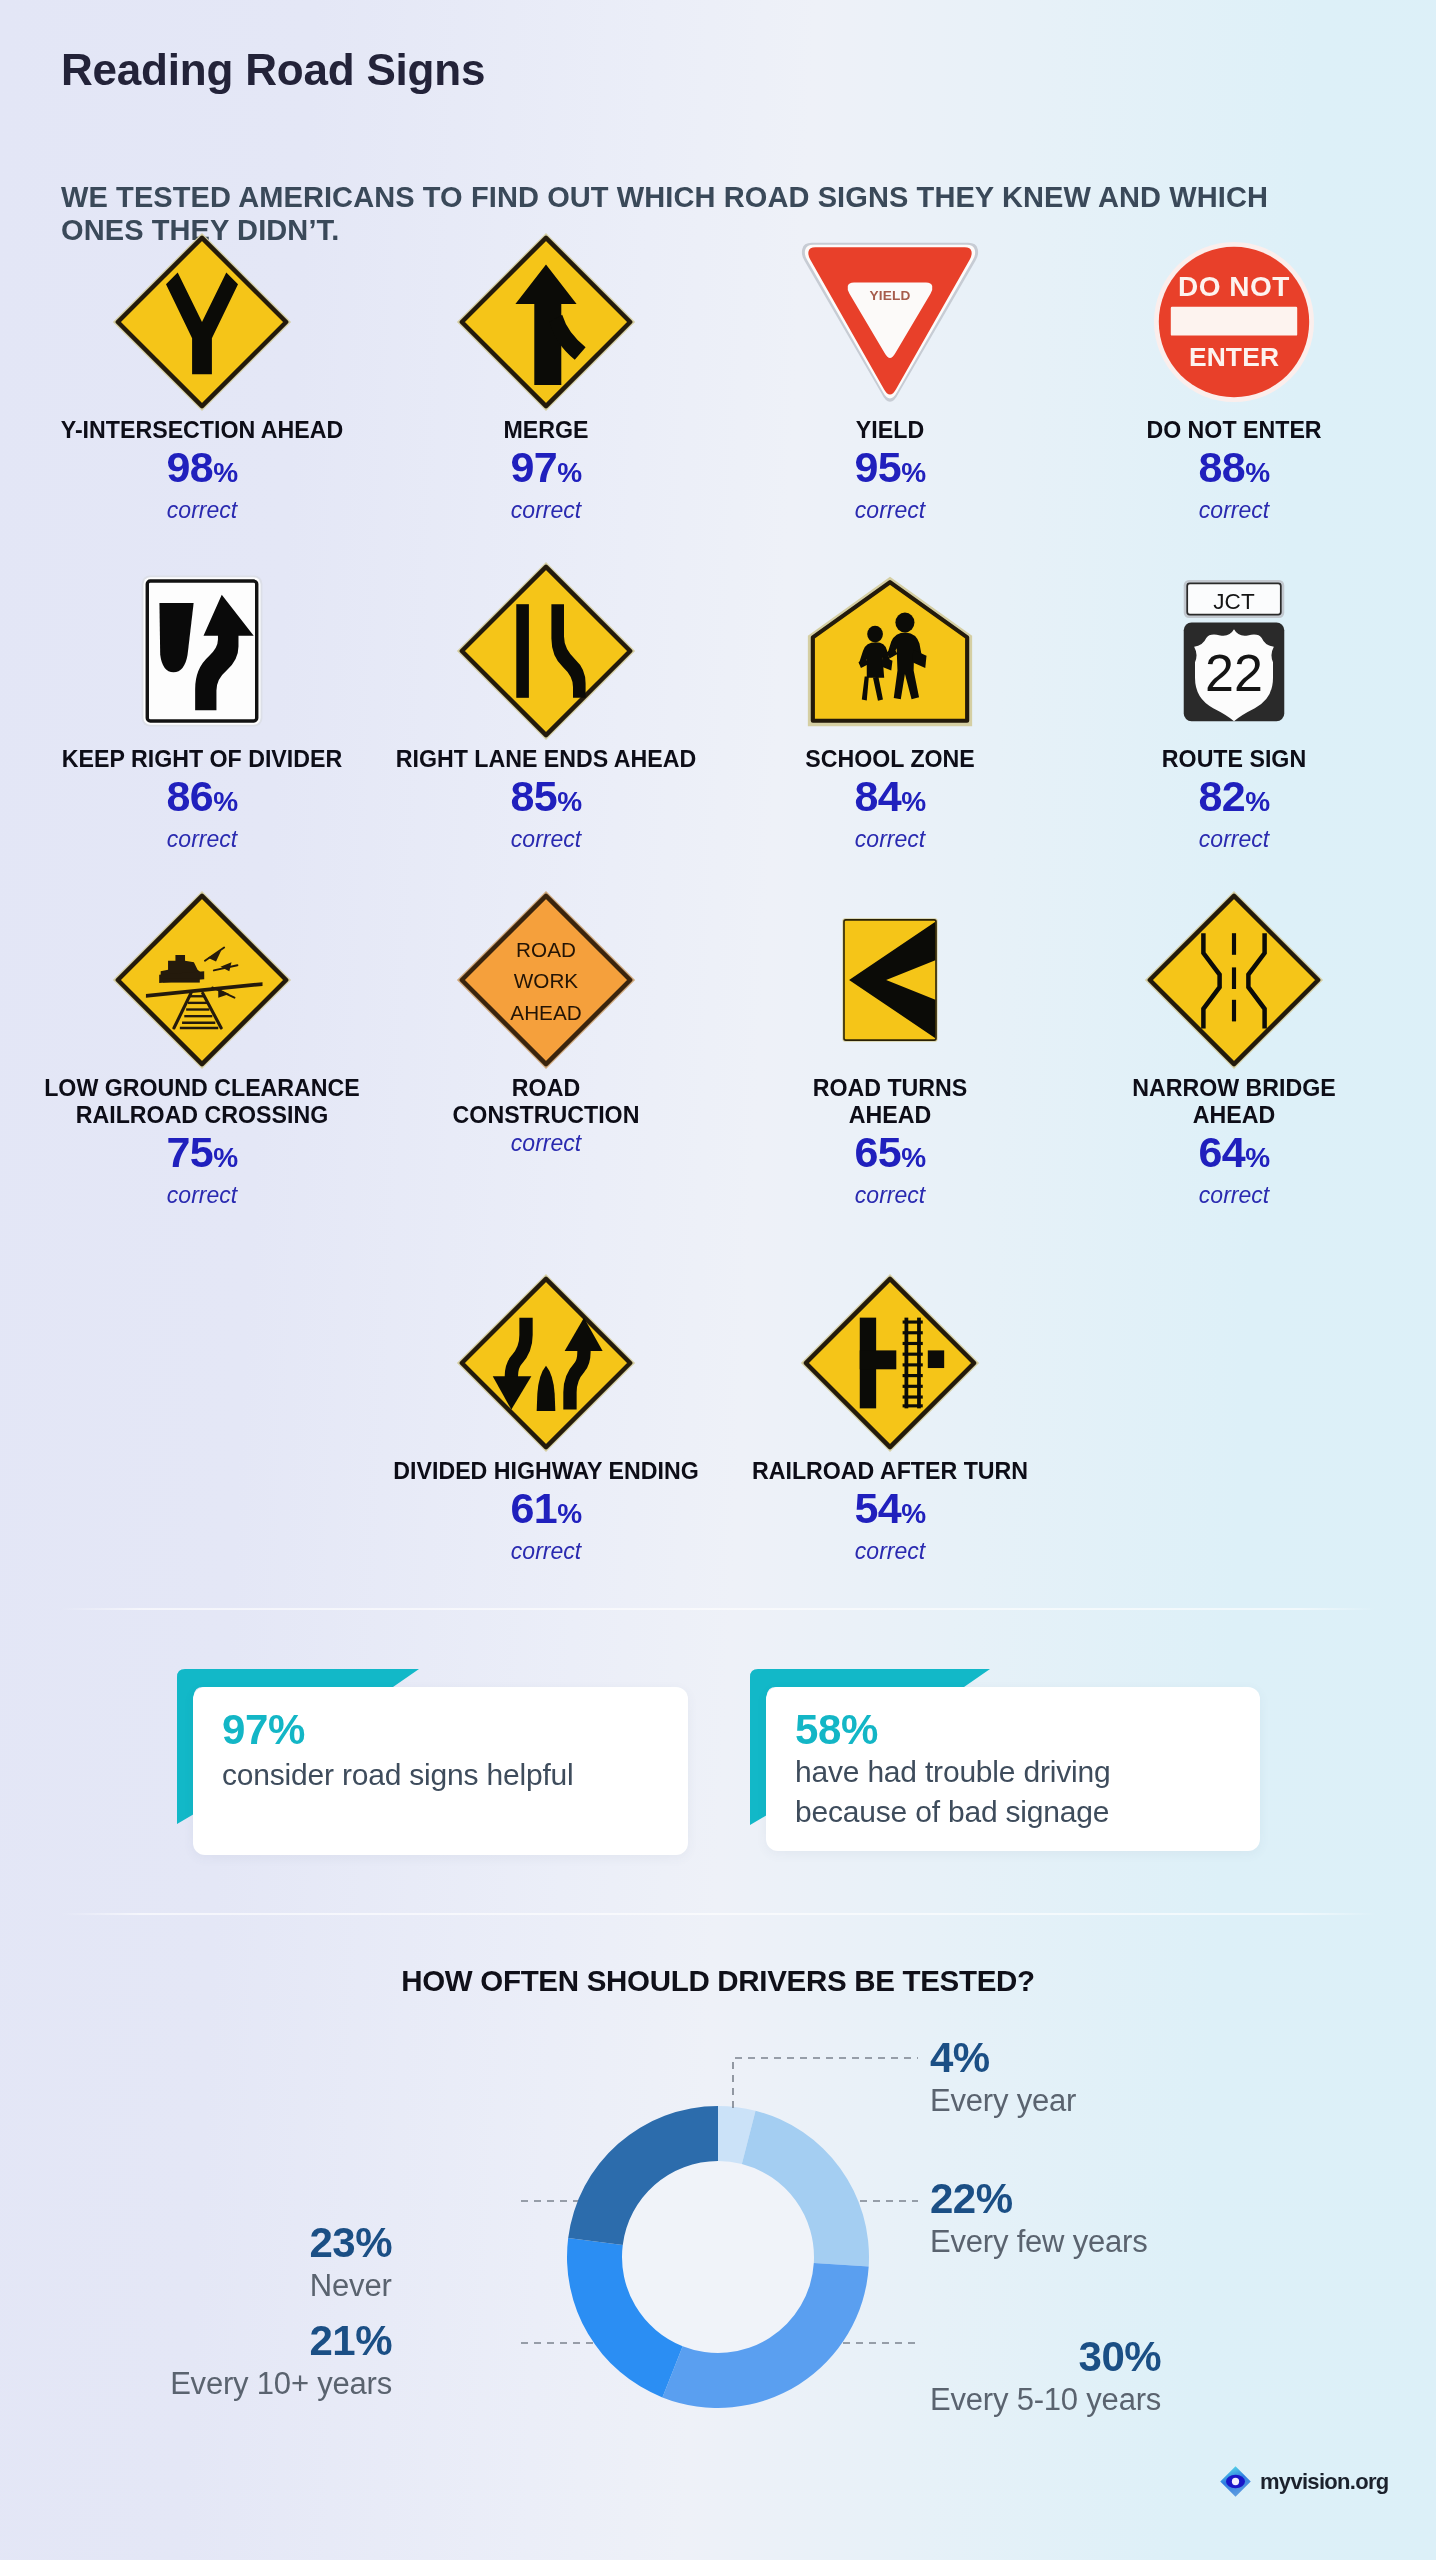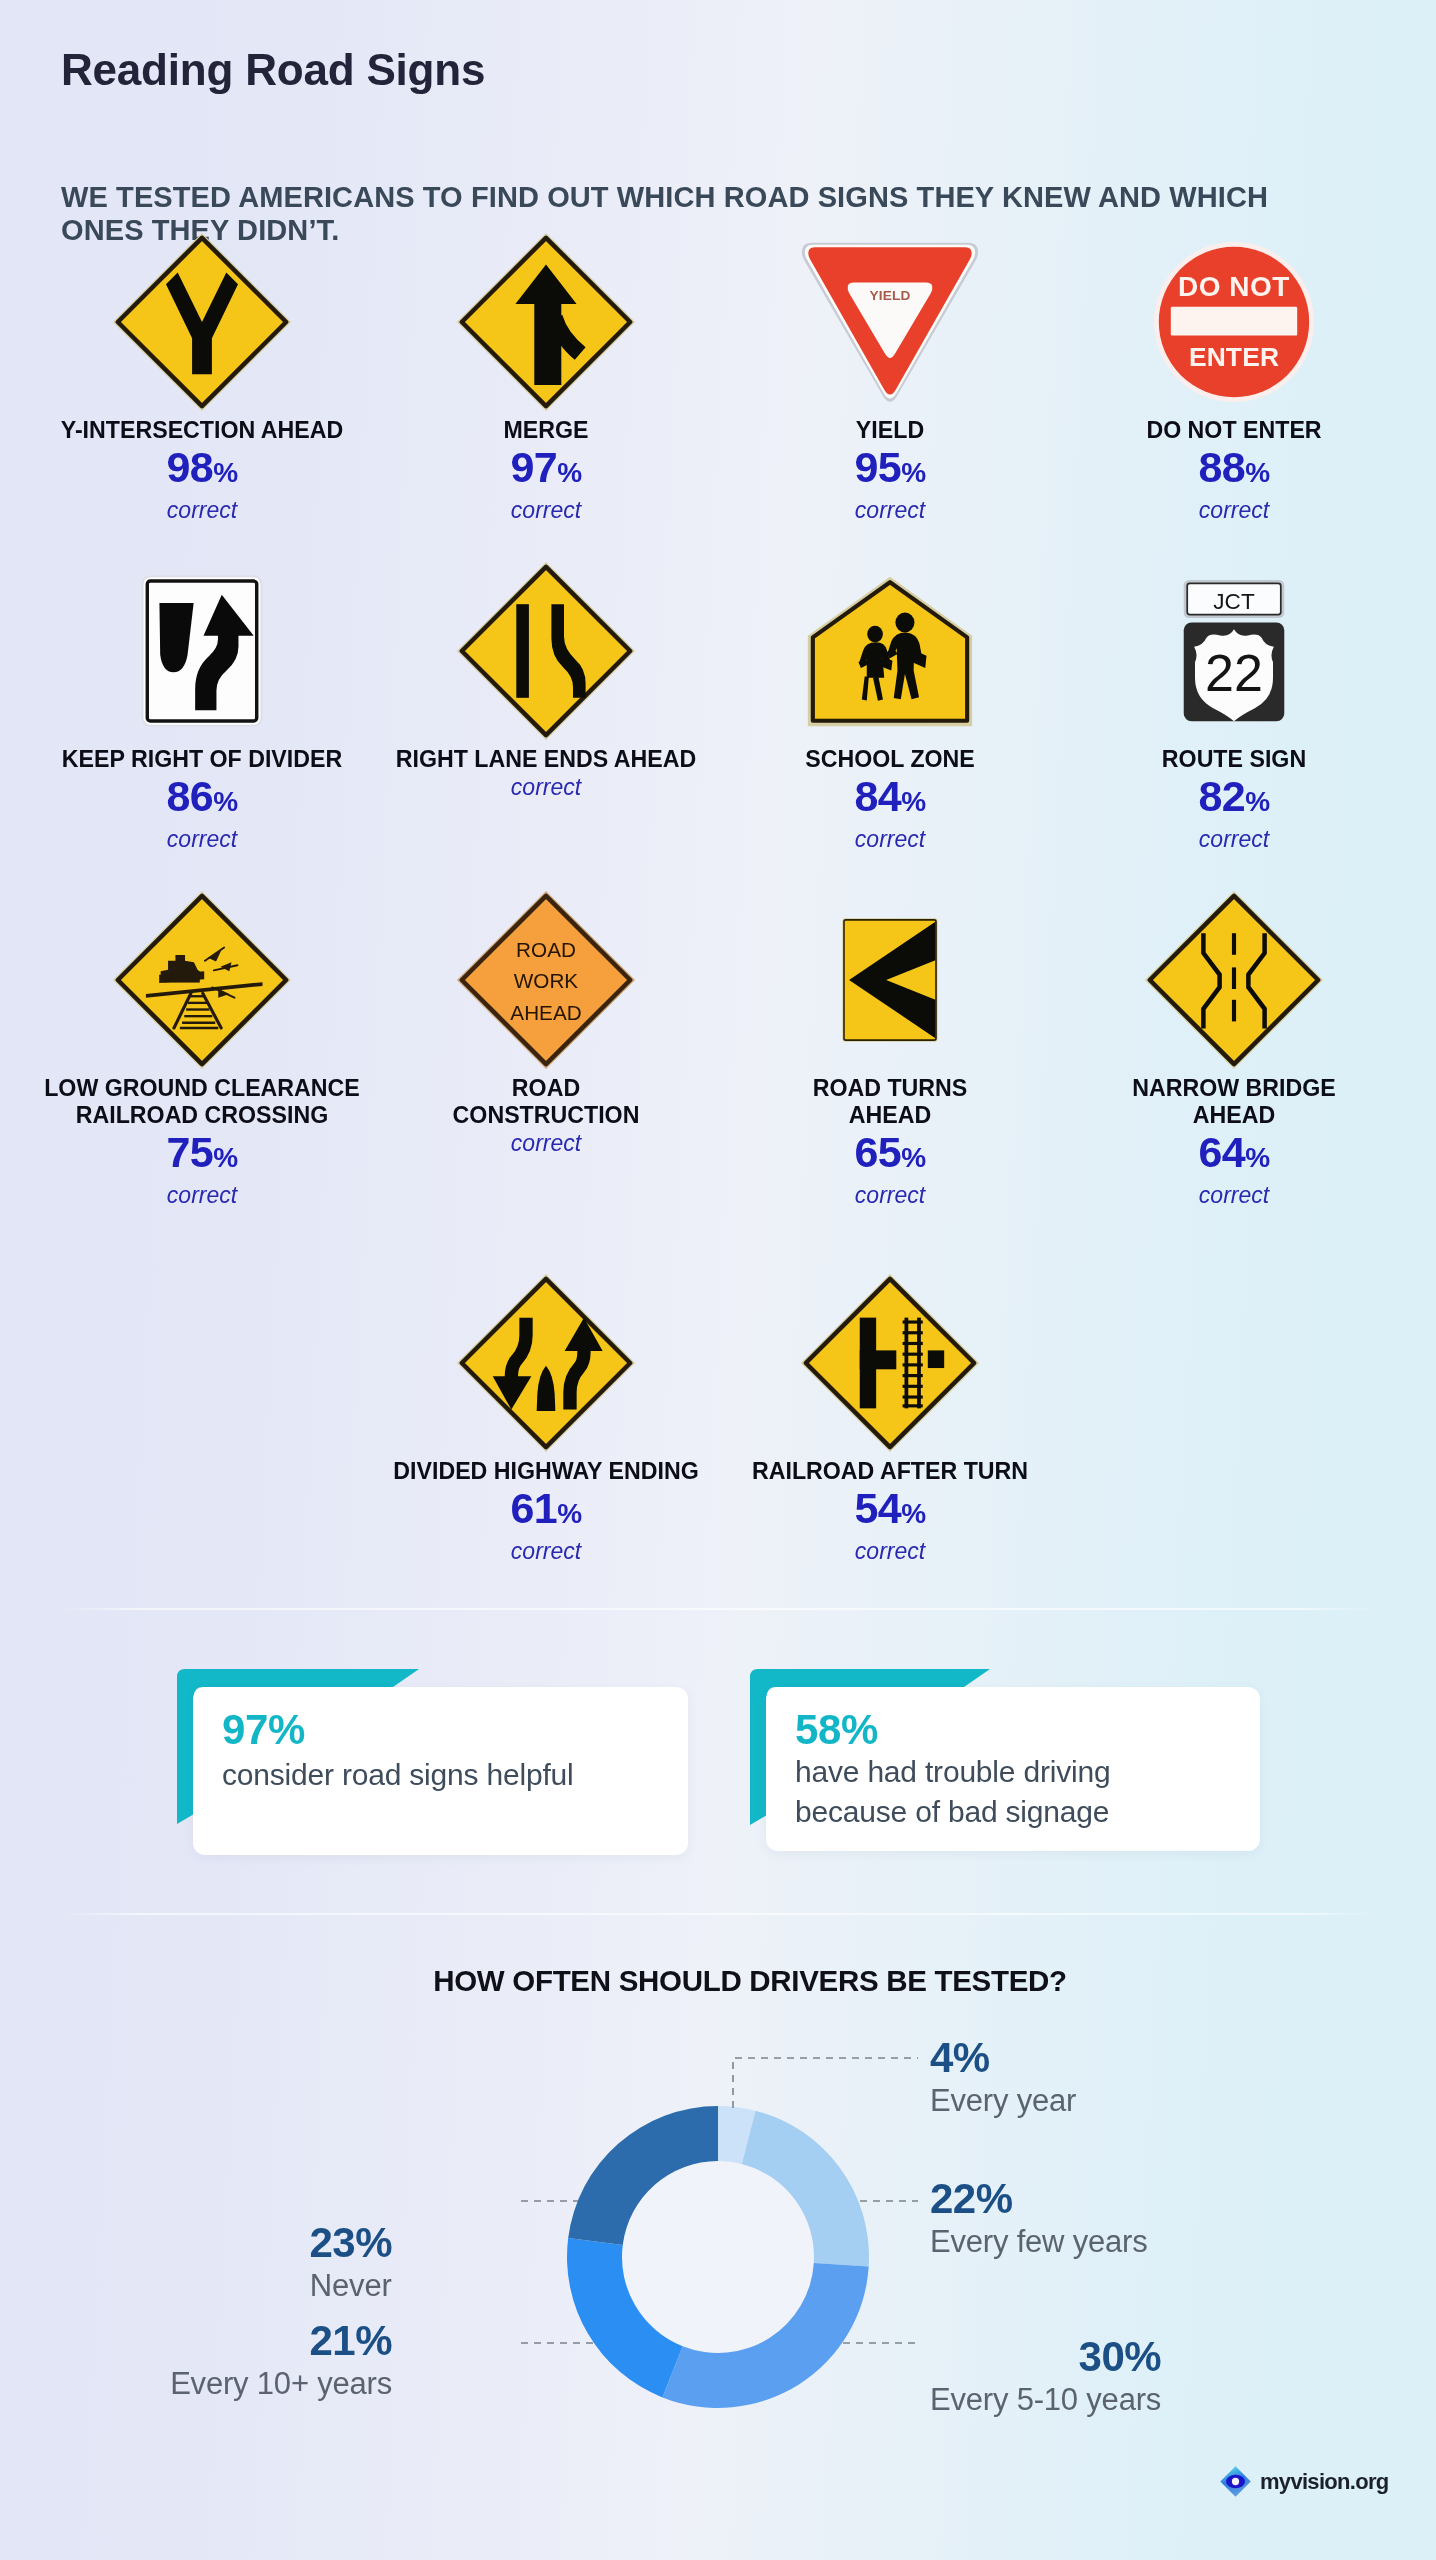--- a/index.html
+++ b/index.html
@@ -4,21 +4,21 @@
 <title>Reading Road Signs</title>
 <style>
   *{margin:0;padding:0;box-sizing:border-box;}
   html,body{width:1436px;height:2560px;}
   body{
     font-family:"Liberation Sans",sans-serif;
     background:linear-gradient(93deg,#e3e6f6 0%,#e4e7f6 20%,#ebeef8 42%,#eef1f8 52%,#e7f1f8 66%,#ddf0f8 84%,#dcf0f8 100%);
     -webkit-font-smoothing:antialiased;
     position:relative;overflow:hidden;
   }
-  .page{position:relative;width:1324px;height:2560px;padding-left:32px;}
+  .page{position:relative;width:1324px;height:2560px;}
   .title{position:absolute;left:61px;top:45px;font-size:44px;font-weight:700;color:#232339;letter-spacing:-0.2px;}
   .subtitle{position:absolute;left:61px;top:181px;font-size:29px;font-weight:700;color:#3a4959;letter-spacing:0.1px;}
 
   
   .cell{position:absolute;width:344px;text-align:center;}
   .signwrap{height:172px;display:flex;align-items:center;justify-content:center;}
   .lbl{font-size:23.2px;font-weight:700;color:#0d0d17;letter-spacing:0px;line-height:27px;}
   .pct{font-size:43px;font-weight:700;color:#2020bd;line-height:47px;margin-top:0px;letter-spacing:-0.5px;}
   .pct .u{font-size:28px;font-weight:700;}
   .corr{font-size:23px;font-style:italic;font-weight:400;color:#2a2ab0;line-height:29px;}
@@ -120,20 +120,21 @@
   <div class="signwrap" style="height:190px">
           <svg viewBox="0 0 200 200" width="180" height="180">
 <path d="M100 1 L199 100 L100 199 L1 100 Z" fill="#d5cfa3"></path>
 <path d="M100 6.5 L193.5 100 L100 193.5 L6.5 100 Z" fill="#f5c518" stroke="#231a0b" stroke-width="5" stroke-linejoin="round"></path>
 
 <rect x="67" y="48" width="14" height="104" fill="#0b0b07"></rect>
 <path d="M106 48 L120 48 L120 84 Q120 98 133 110 Q144 120 144 136 L144 152 L130 152 L130 140 Q130 128 119 118 Q106 106 106 86 Z" fill="#0b0b07"></path>
           </svg>
         </div>
   <div class="lbl">RIGHT LANE ENDS AHEAD</div>
+  <div class="pct"><span>85</span><span class="u">%</span></div>
   <div class="corr">correct</div>
 </div>
 <div class="cell" style="left:718px;top:556px;">
   <div class="signwrap" style="height:190px">
           <svg viewBox="0 0 200 182" width="166" height="151">
 <path d="M100 1 L199 72 L199 181 L1 181 L1 72 Z" fill="#d5cfa3"></path>
 <path d="M100 7.5 L193 74 L193 174.5 L7 174.5 L7 74 Z" fill="#f5c518" stroke="#231a0b" stroke-width="5" stroke-linejoin="round"></path>
 <g fill="#0b0b07">
 <ellipse cx="118" cy="56" rx="11.5" ry="12"></ellipse>
 <path d="M119 68 Q132 69 135.5 81.5 L139 100 L132.5 102.5 L129 91.5 L128.5 114 L135 146 L126 148.5 L118 118 L113 148.5 L104.5 147 L109 114 L108 87 L102.5 97.5 L96.5 95 L101.5 79 Q106 68 119 68 Z"></path>

